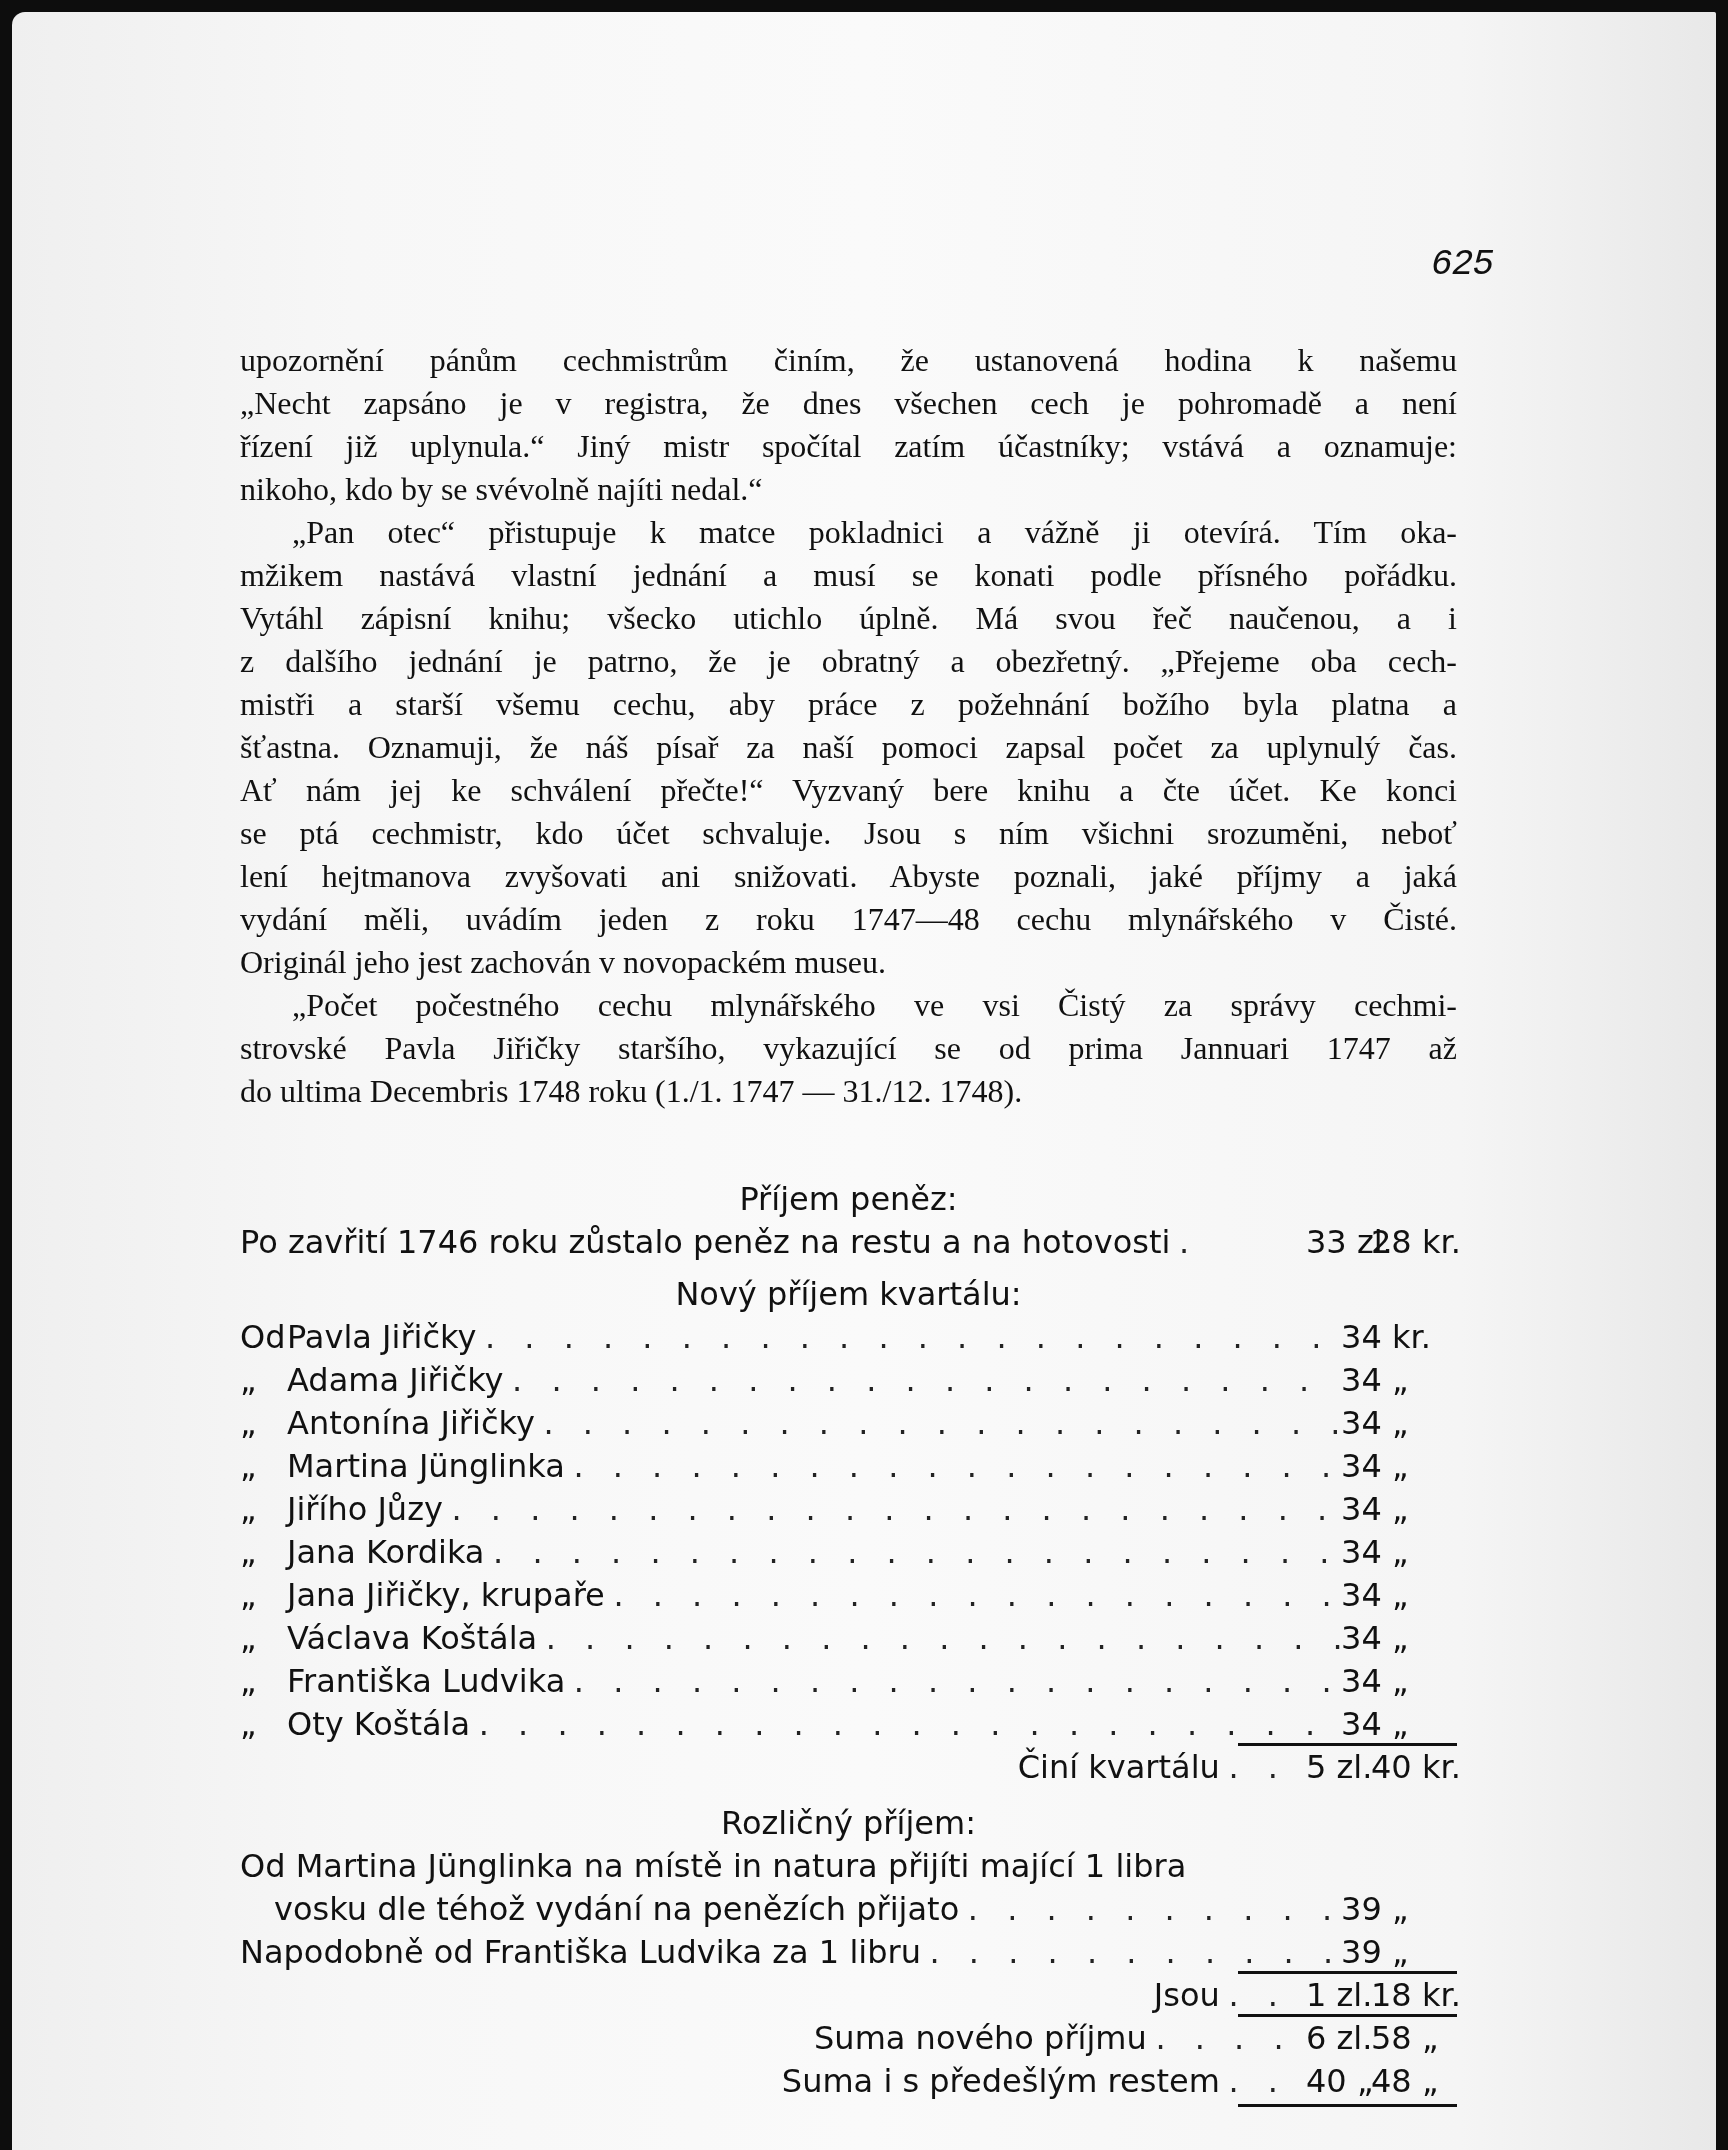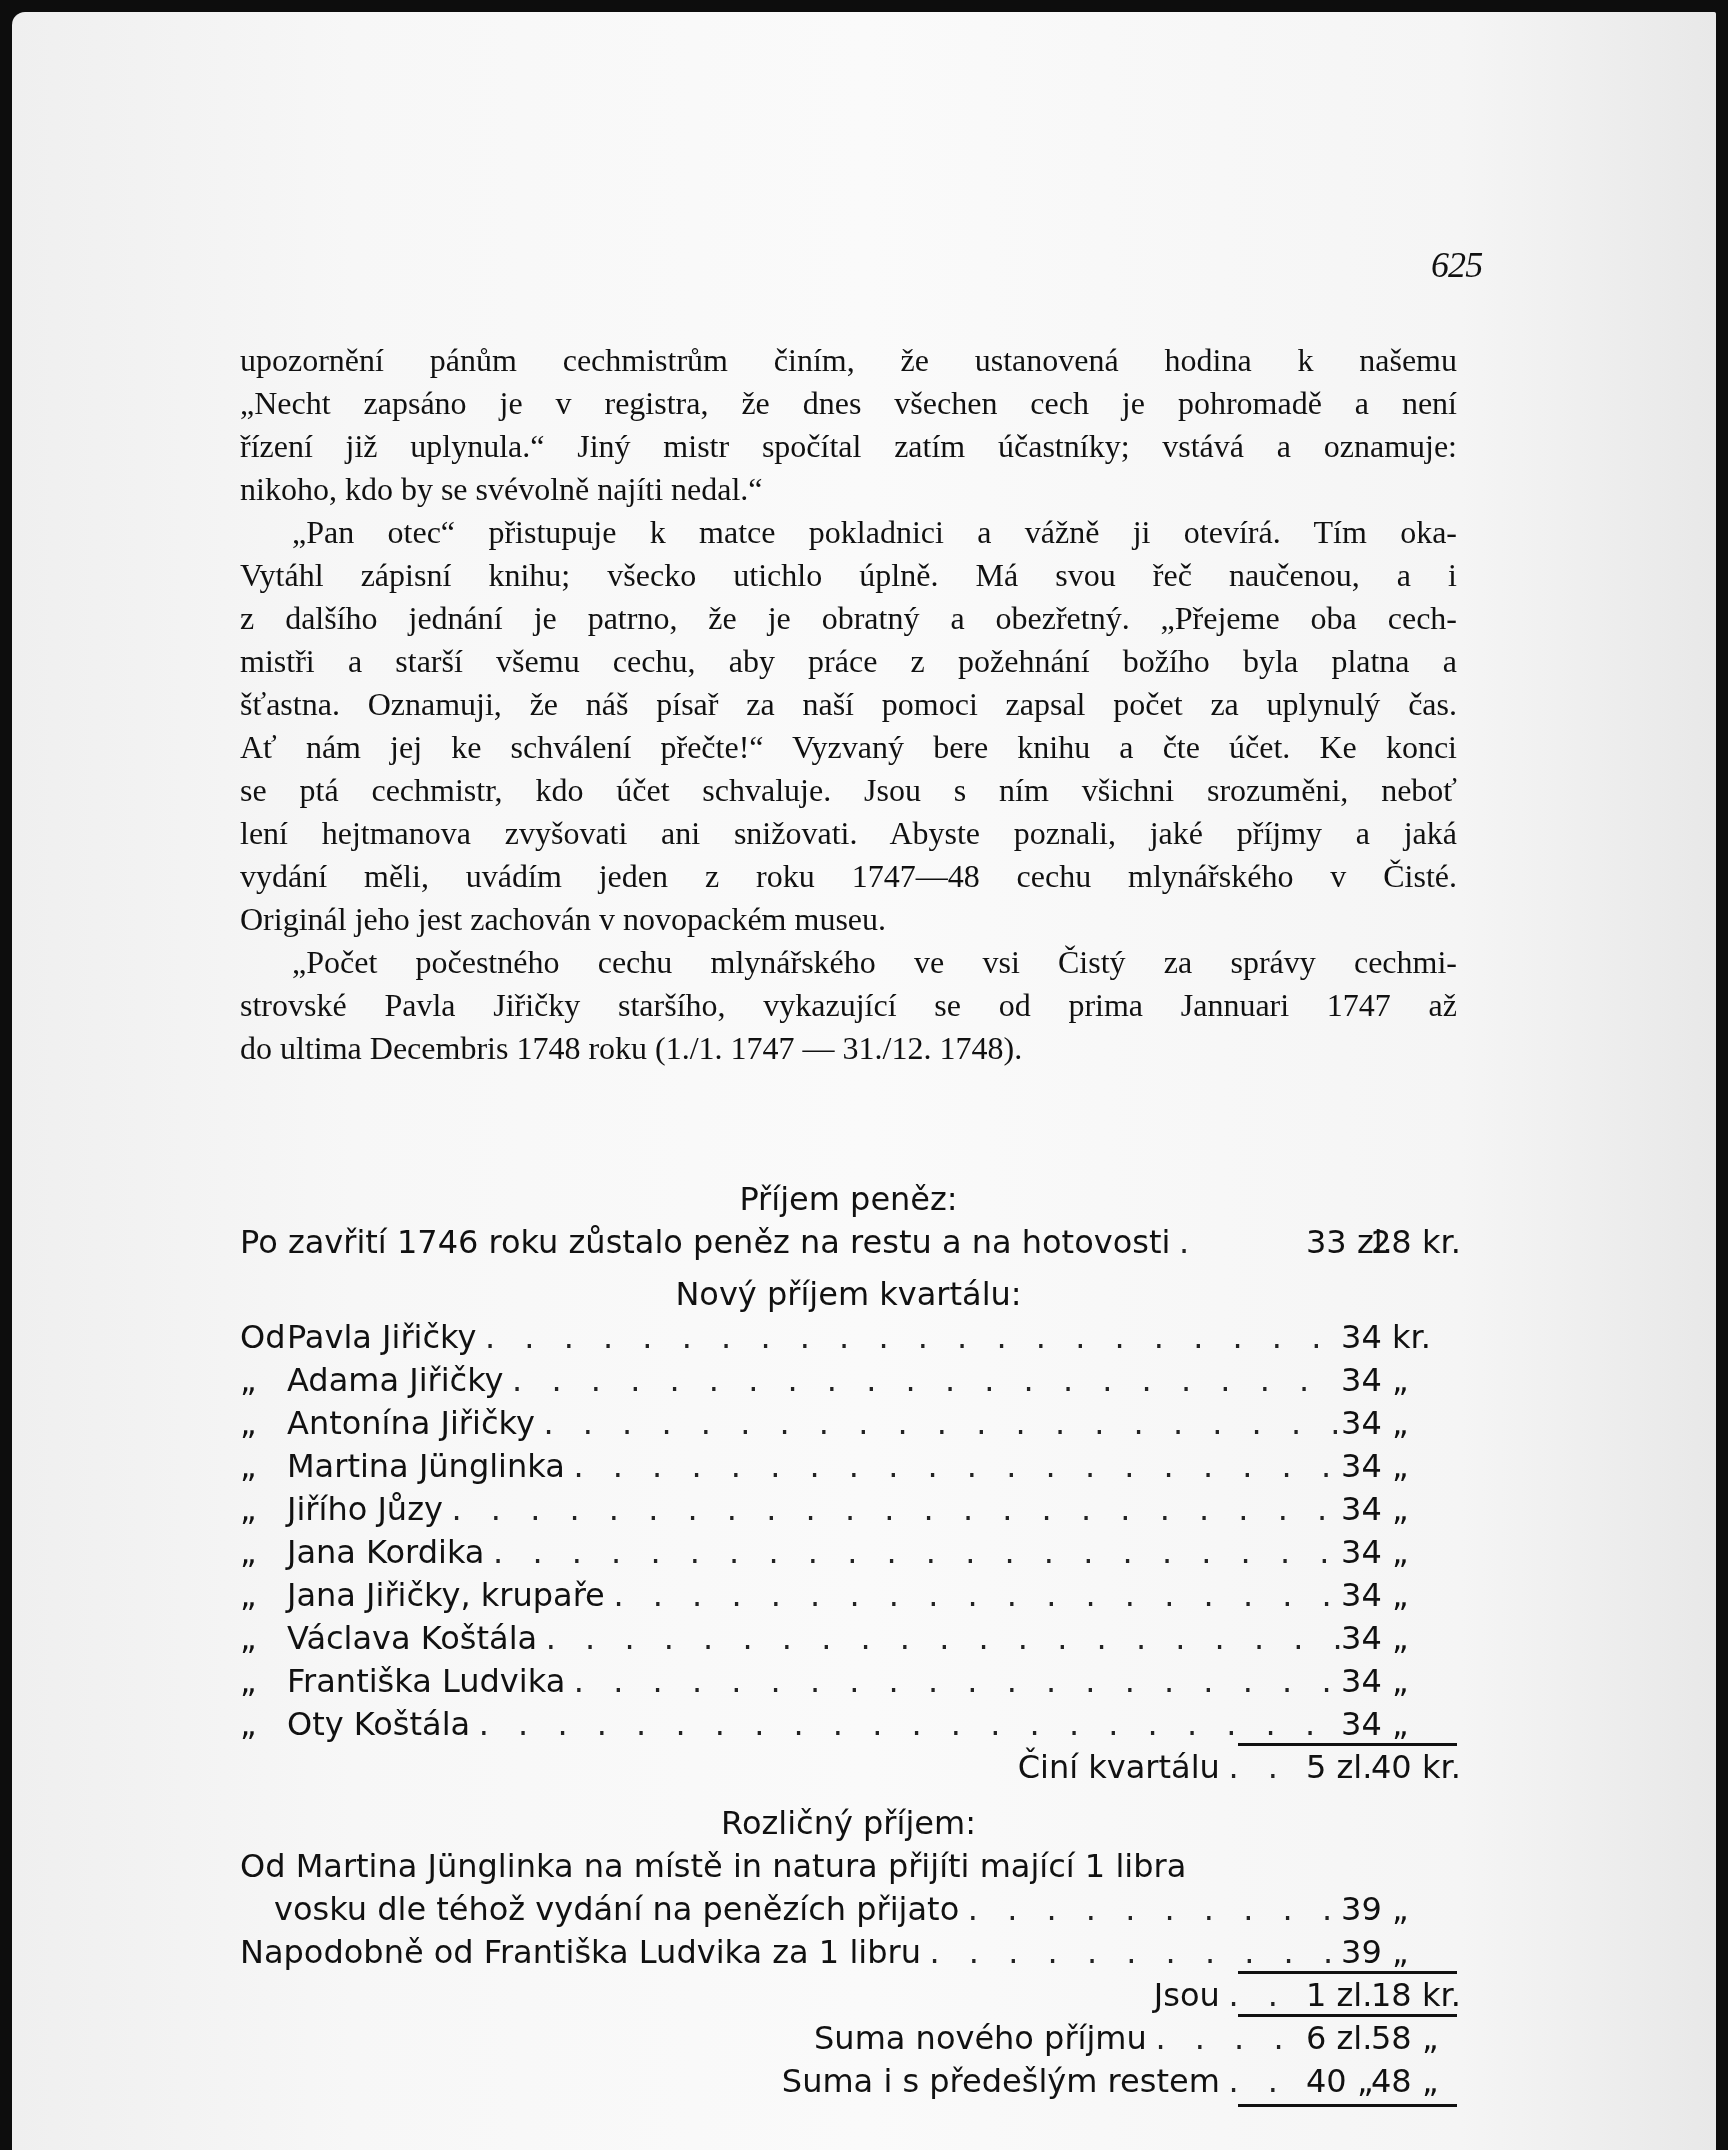--- a/index.html
+++ b/index.html
@@ -14,21 +14,21 @@
   .page {
     position: absolute;
     left: 12px; top: 12px;
     width: 1704px; height: 2452px;
     background: linear-gradient(90deg, #efefef 0%, #f7f7f7 20%, #fafafa 50%, #f5f5f5 85%, #e8e8e8 100%);
     border-radius: 13px 1.7px 5.2px 1.7px;
   }
   .page-number {
     position: absolute;
     left: 1419px; top: 232px;
-    font-family: Liberation Serif, serif;
+    font-family: Liberation Mono, monospace;
     font-style: italic;
     font-size: 36px;
     letter-spacing: -0.9px;
   }
   .body-text {
     position: absolute;
     left: 228px; top: 327px;
     width: 1217px;
     font-size: 32px;
     line-height: 43px;
@@ -66,20 +66,21 @@
 
   <div class="body-text">
     <p id="p1">
         <span class="line">upozornění pánům cechmistrům činím, že ustanovená hodina k našemu</span>
         <span class="line">„Necht zapsáno je v registra, že dnes všechen cech je pohromadě a není</span>
         <span class="line">řízení již uplynula.“ Jiný mistr spočítal zatím účastníky; vstává a oznamuje:</span>
         <span class="line last">nikoho, kdo by se svévolně najíti nedal.“</span>
       </p>
     <p id="p2" style="padding-left:0">
         <span class="line" style="padding-left: 52px;">„Pan otec“ přistupuje k matce pokladnici a vážně ji otevírá. Tím oka-</span>
+        <span class="line">mžikem nastává vlastní jednání a musí se konati podle přísného pořádku.</span>
         <span class="line">Vytáhl zápisní knihu; všecko utichlo úplně. Má svou řeč naučenou, a i</span>
         <span class="line">z dalšího jednání je patrno, že je obratný a obezřetný. „Přejeme oba cech-</span>
         <span class="line">mistři a starší všemu cechu, aby práce z požehnání božího byla platna a</span>
         <span class="line">šťastna. Oznamuji, že náš písař za naší pomoci zapsal počet za uplynulý čas.</span>
         <span class="line">Ať nám jej ke schválení přečte!“ Vyzvaný bere knihu a čte účet. Ke konci</span>
         <span class="line">se ptá cechmistr, kdo účet schvaluje. Jsou s ním všichni srozuměni, neboť</span>
         <span class="line">lení hejtmanova zvyšovati ani snižovati. Abyste poznali, jaké příjmy a jaká</span>
         <span class="line">vydání měli, uvádím jeden z roku 1747—48 cechu mlynářského v Čisté.</span>
         <span class="line last">Originál jeho jest zachován v novopackém museu.</span>
       </p>

